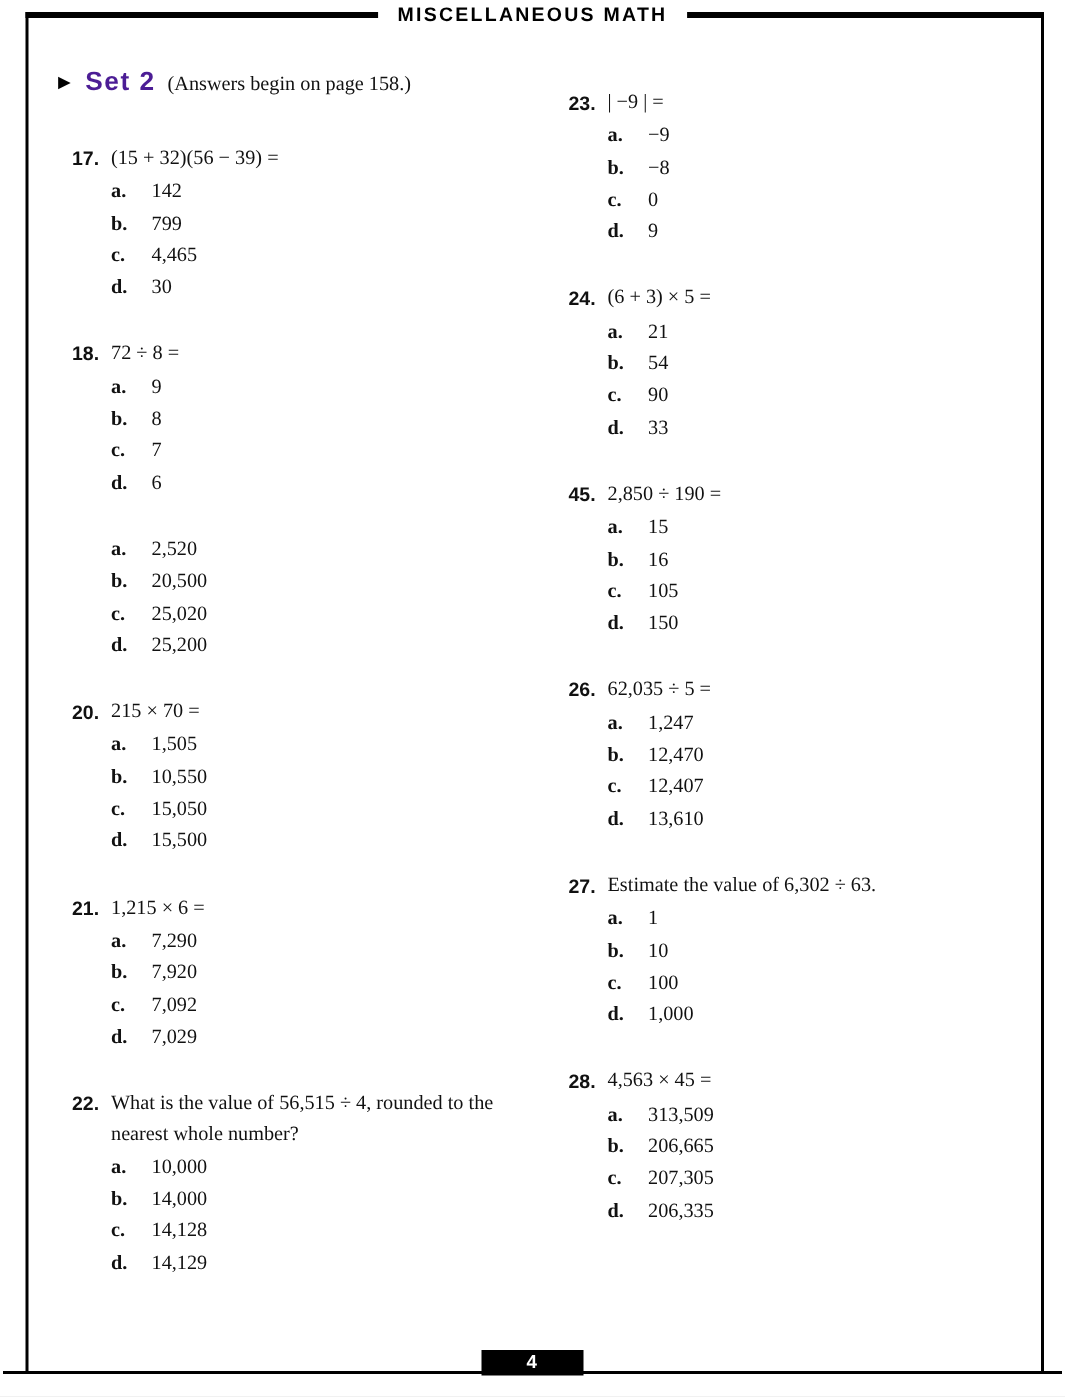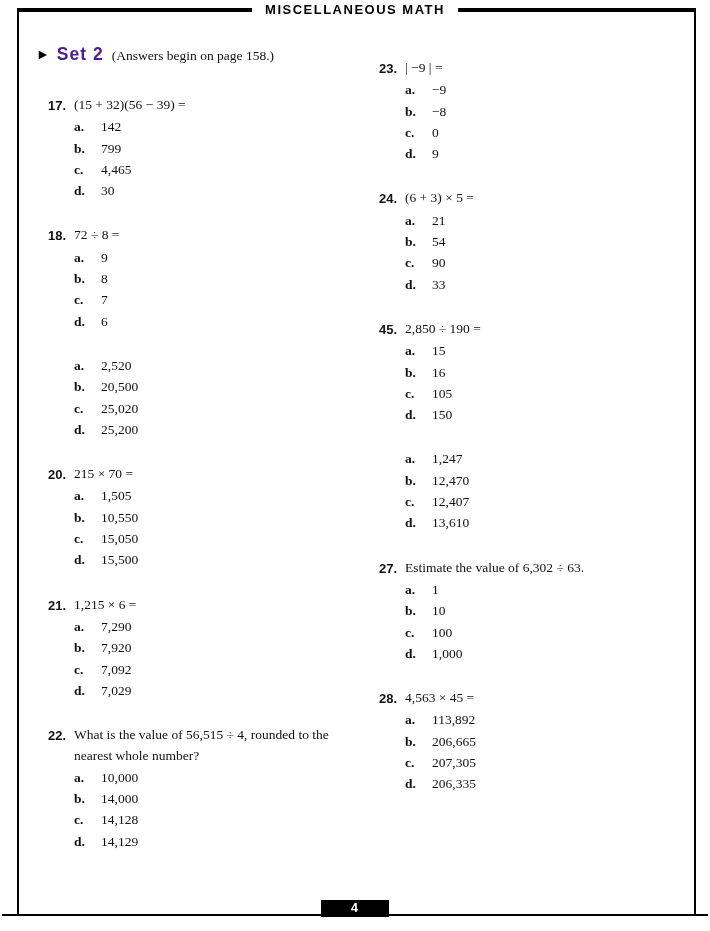--- a/index.html
+++ b/index.html
@@ -326,20 +326,24 @@
                 </div>
 
                 <div class="option">
                   <span class="opt-letter">d.</span>
                   <span class="opt-value">150</span>
                 </div>
               </div>
           </div>
 
           <div class="question">
+            <div class="q-head">
+              <span class="q-num">26.</span>
+              <span class="q-stem">62,035 ÷ 5 =</span>
+            </div>
             <div class="options">
 
                 <div class="option">
                   <span class="opt-letter">a.</span>
                   <span class="opt-value">1,247</span>
                 </div>
 
                 <div class="option">
                   <span class="opt-letter">b.</span>
                   <span class="opt-value">12,470</span>
@@ -388,21 +392,21 @@
 
           <div class="question">
             <div class="q-head">
               <span class="q-num">28.</span>
               <span class="q-stem">4,563 × 45 =</span>
             </div>
             <div class="options">
 
                 <div class="option">
                   <span class="opt-letter">a.</span>
-                  <span class="opt-value">113,892</span>
+                  <span class="opt-value">313,509</span>
                 </div>
 
                 <div class="option">
                   <span class="opt-letter">b.</span>
                   <span class="opt-value">206,665</span>
                 </div>
 
                 <div class="option">
                   <span class="opt-letter">c.</span>
                   <span class="opt-value">207,305</span>

